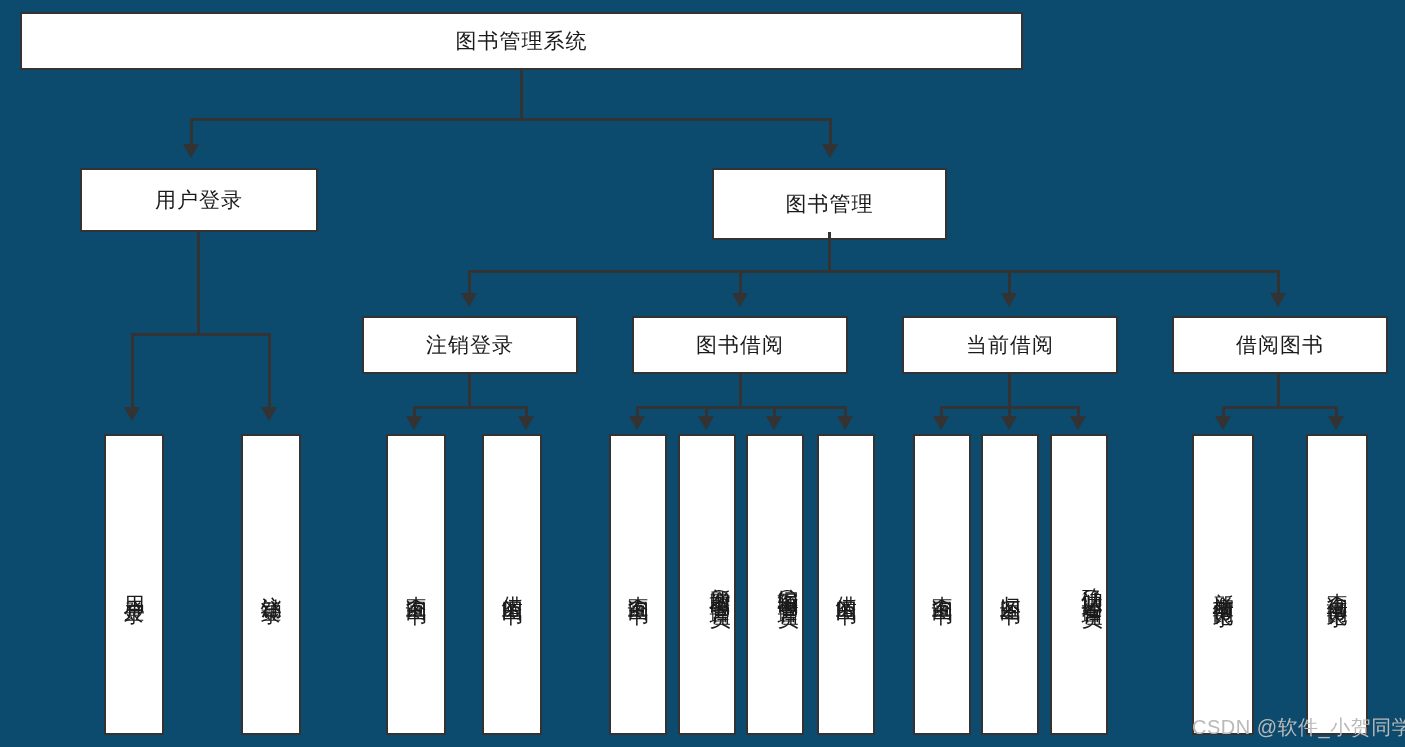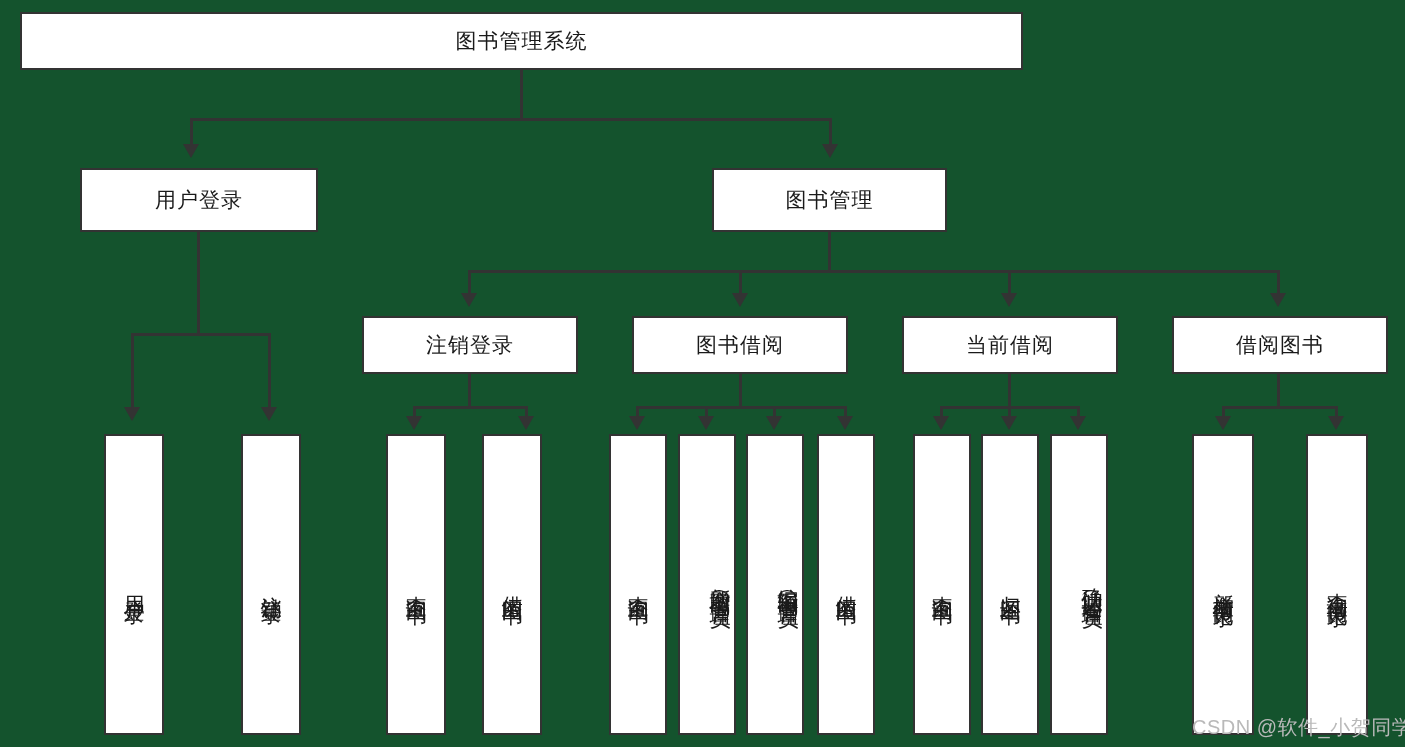--- a/index.html
+++ b/index.html
@@ -7,21 +7,21 @@
     padding: 0;
     background: #ffffff;
   }
   body {
     font-family: "Liberation Sans", "DejaVu Sans", sans-serif;
   }
   #canvas {
     position: relative;
     width: 1405px;
     height: 747px;
-    background: #14532d;
+    background: #0c4a6e;
     overflow: hidden;
   }
   .node {
     position: absolute;
     box-sizing: border-box;
     border: 2px solid #333333;
     background: #ffffff;
     display: flex;
     align-items: center;
     justify-content: center;
@@ -90,21 +90,21 @@
   <div class="edge h" style="left:190px; top:118px; width:642px; height:3px;"></div>
 
   <div class="edge v" style="left:190px; top:118px; width:3px; height:28px;"></div>
   <div class="arrow" style="left:183px; top:144px;"></div>
   <div class="edge v" style="left:829px; top:118px; width:3px; height:28px;"></div>
   <div class="arrow" style="left:822px; top:144px;"></div>
 
   <div class="node horiz" style="left:80px; top:168px; width:238px; height:64px;">
     <span>用户登录</span>
   </div>
-  <div class="node horiz" style="left:712px; top:168px; width:235px; height:64px;">
+  <div class="node horiz" style="left:712px; top:168px; width:235px; height:72px;">
     <span>图书管理</span>
   </div>
 
   <div class="edge v" style="left:197px; top:232px; width:3px; height:103px;"></div>
   <div class="edge h" style="left:131px; top:333px; width:139px; height:3px;"></div>
   <div class="edge v" style="left:131px; top:333px; width:3px; height:76px;"></div>
   <div class="arrow" style="left:124px; top:407px;"></div>
   <div class="edge v" style="left:268px; top:333px; width:3px; height:76px;"></div>
   <div class="arrow" style="left:261px; top:407px;"></div>
 

